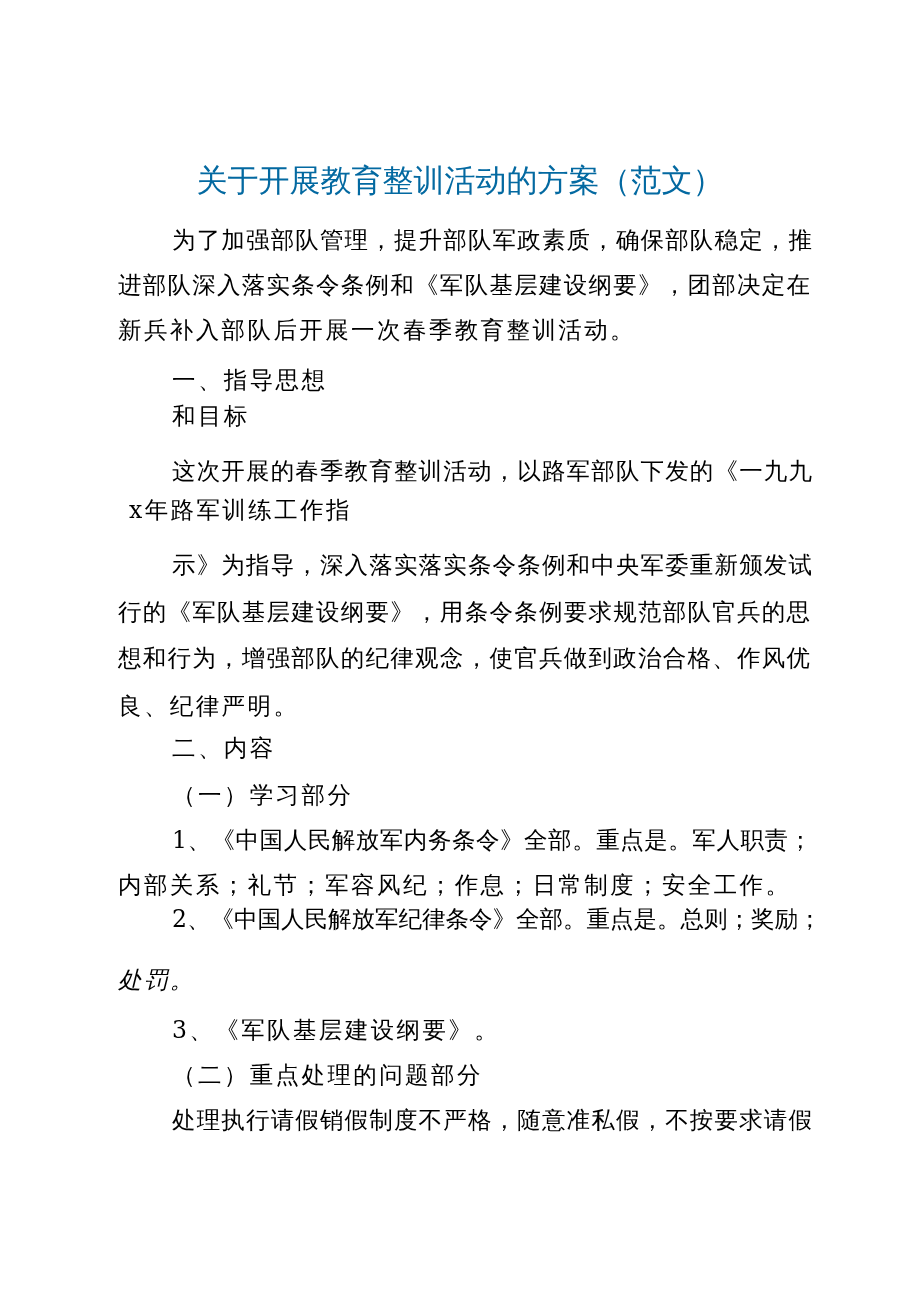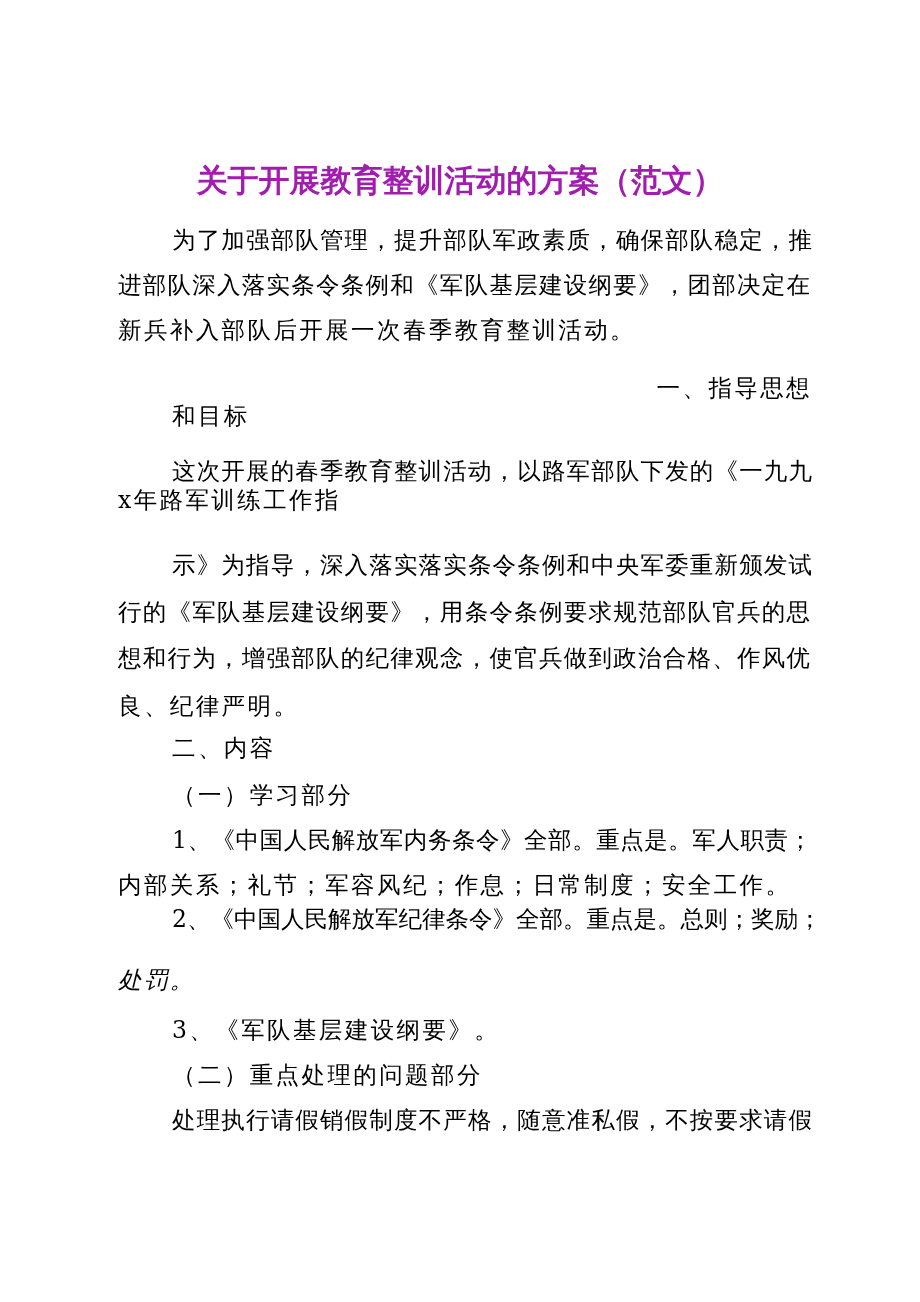--- a/index.html
+++ b/index.html
@@ -1,39 +1,39 @@
 <!DOCTYPE html>
 <html><head>
 <meta charset="utf-8">
 <style>
   html, body { margin:0; padding:0; background:#ffffff; }
   body { width:920px; height:1302px; position:relative; overflow:hidden;
          font-family: "DejaVu Serif", "Liberation Serif", serif; color:#111; }
   .page { position:absolute; left:0; top:0; width:920px; height:1302px; }
   .title { position:absolute; left:0; width:920px; top:160px; text-align:center;
            font-family: "DejaVu Sans", "Liberation Sans", sans-serif;
-           font-size:31px; font-weight:bold; letter-spacing:0px; color:#a21caf; }
+           font-size:31px; font-weight:normal; letter-spacing:0px; color:#0369a1; }
   .line { position:absolute; left:118px; width:692px; font-size:23.5px; line-height:32px;
           white-space:nowrap; letter-spacing:2.4px; color:#000000; }
   .line.ind { left:172px; width:640px; }
   .line.just { text-align:justify; text-align-last:justify; letter-spacing:0; }
 </style>
 </head>
 <body>
 
 <div class="page">
   <div class="title">关于开展教育整训活动的方案（范文）</div>
   <div id="body">
       <div class="line ind just" style="top: 224px;">为了加强部队管理，提升部队军政素质，确保部队稳定，推</div>
       <div class="line just" style="top: 269px;">进部队深入落实条令条例和《军队基层建设纲要》，团部决定在</div>
       <div class="line" style="top: 314px;">新兵补入部队后开展一次春季教育整训活动。</div>
-      <div class="line ind" style="top: 372px; text-align: right;">一、指导思想</div>
+      <div class="line ind" style="top: 364px;">一、指导思想</div>
       <div class="line ind" style="top: 400px;">和目标</div>
       <div class="line ind just" style="top: 455px;">这次开展的春季教育整训活动，以路军部队下发的《一九九</div>
-      <div class="line" style="top: 484px;">x年路军训练工作指</div>
+      <div class="line" style="top: 494px; margin-left: 11px;">x年路军训练工作指</div>
       <div class="line ind just" style="top: 549px;">示》为指导，深入落实落实条令条例和中央军委重新颁发试</div>
       <div class="line just" style="top: 596px;">行的《军队基层建设纲要》，用条令条例要求规范部队官兵的思</div>
       <div class="line just" style="top: 642px;">想和行为，增强部队的纪律观念，使官兵做到政治合格、作风优</div>
       <div class="line" style="top: 669px; margin-top: 21px;">良、纪律严明。</div>
       <div class="line ind" style="top: 732px;">二、内容</div>
       <div class="line ind" style="top: 779px;">（一）学习部分</div>
       <div class="line ind just" style="top: 824px;">1、《中国人民解放军内务条令》全部。重点是。军人职责；</div>
       <div class="line" style="top: 869px;">内部关系；礼节；军容风纪；作息；日常制度；安全工作。</div>
       <div class="line ind just" style="top: 903px;">2、《中国人民解放军纪律条令》全部。重点是。总则；奖励；</div>
       <div class="line" style="top: 964px; font-style: italic;">处罚。</div>

